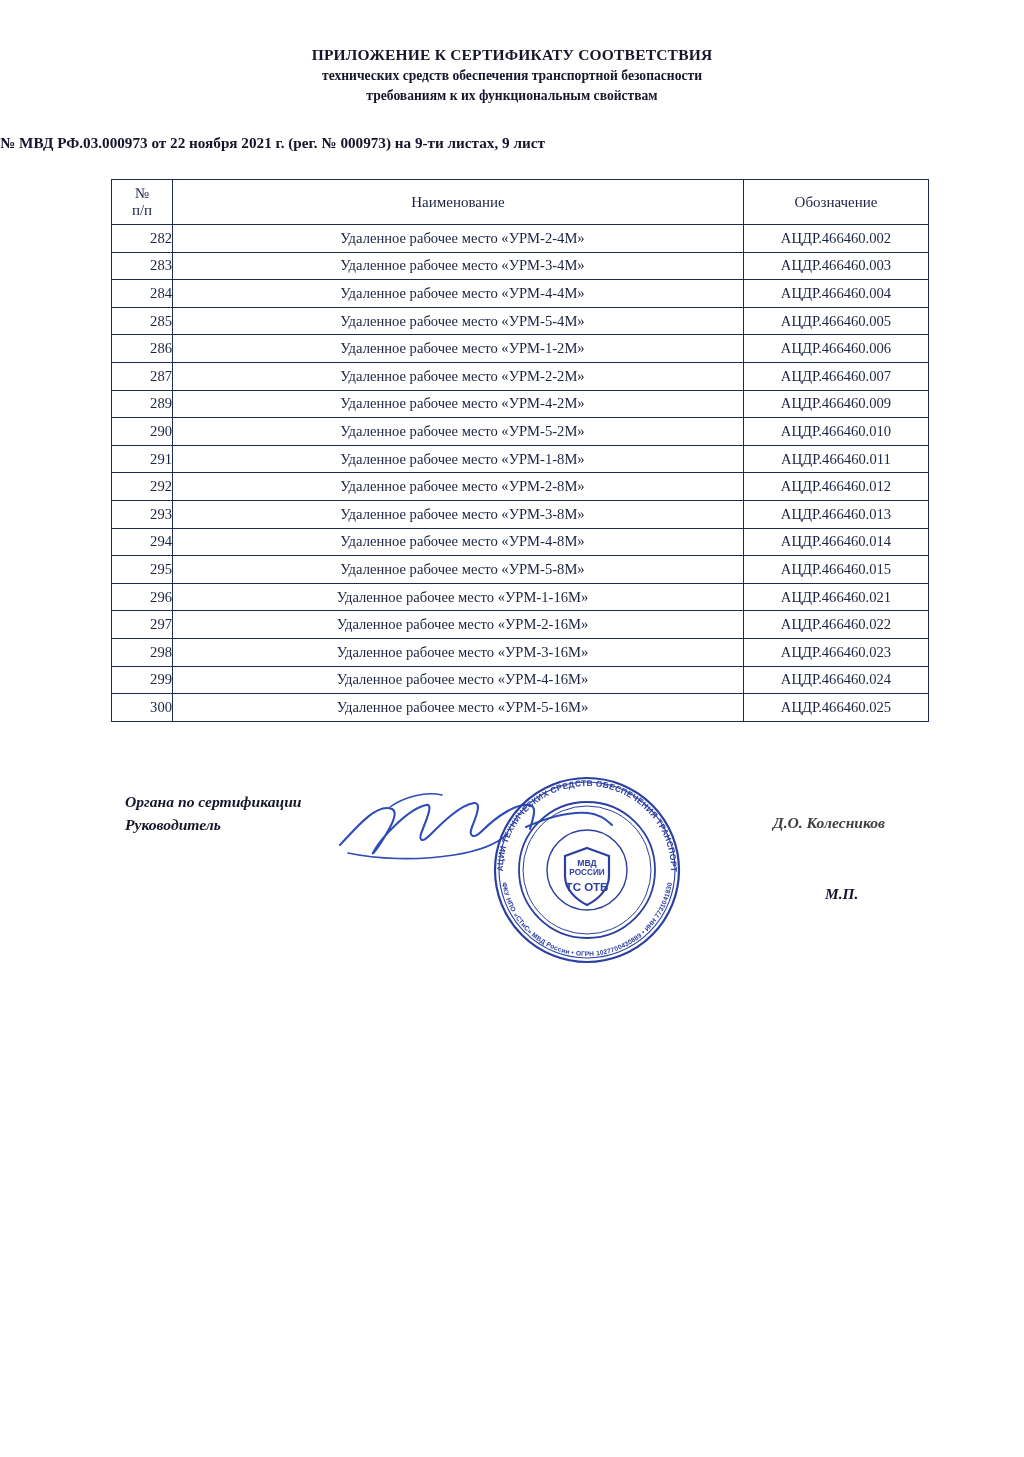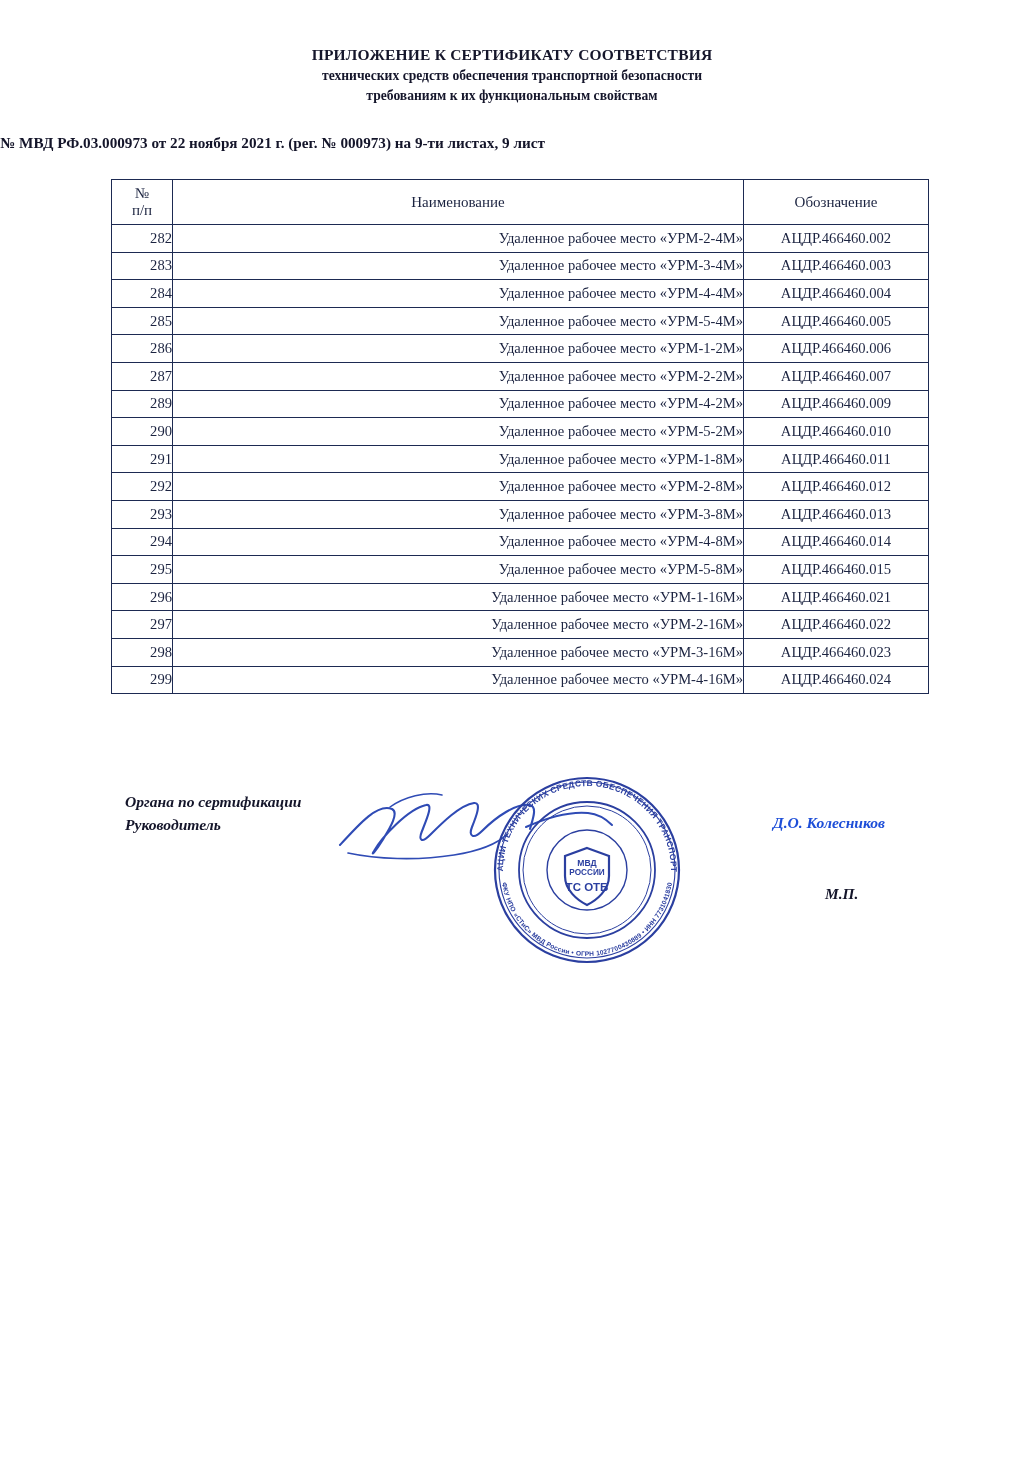--- a/index.html
+++ b/index.html
@@ -69,21 +69,21 @@
     font-weight: normal;
     text-align: center;
     padding: 5px 2px;
     font-size: 15px;
   }
   th.col-num, td.col-num { width: 56px; text-align: right; }
   th.col-name { width: 566px; }
   th.col-desig { width: 180px; }
   td.col-name {
     padding: 2px 0 2px 9px;
-    text-align: right;
+    text-align: center;
     white-space: nowrap;
   }
   td.col-desig {
     text-align: center;
     padding: 2px 0;
   }
   td.col-num { padding: 2px 0; }
   tr.item-row td { height: 22.6px; line-height: 19px; }
   .hdr-num-inner { line-height: 17px; }
 
@@ -103,21 +103,21 @@
     color: #14152a;
     width: 300px;
   }
   .sign-name {
     position: absolute;
     left: 648px;
     top: 24px;
     font-style: italic;
     font-weight: bold;
     font-size: 15.6px;
-    color: #1d4ed8;
+    color: #404040;
     white-space: nowrap;
   }
   .mp {
     position: absolute;
     left: 700px;
     top: 95px;
     font-style: italic;
     font-weight: bold;
     font-size: 15.4px;
     color: #14152a;
@@ -244,20 +244,25 @@
           </tr>
           <tr class="item-row">
             <td class="col-num">298</td>
             <td class="col-name">Удаленное рабочее место «УРМ-3-16М»</td>
             <td class="col-desig">АЦДР.466460.023</td>
           </tr>
           <tr class="item-row">
             <td class="col-num">299</td>
             <td class="col-name">Удаленное рабочее место «УРМ-4-16М»</td>
             <td class="col-desig">АЦДР.466460.024</td>
+          </tr>
+          <tr class="item-row">
+            <td class="col-num">300</td>
+            <td class="col-name">Удаленное рабочее место «УРМ-5-16М»</td>
+            <td class="col-desig">АЦДР.466460.025</td>
           </tr>
         </tbody>
     </table>
   </div>
 
   <div class="sign-block">
     <div class="sign-role">
       <div>Органа по сертификации</div>
       <div>Руководитель</div>
     </div>

